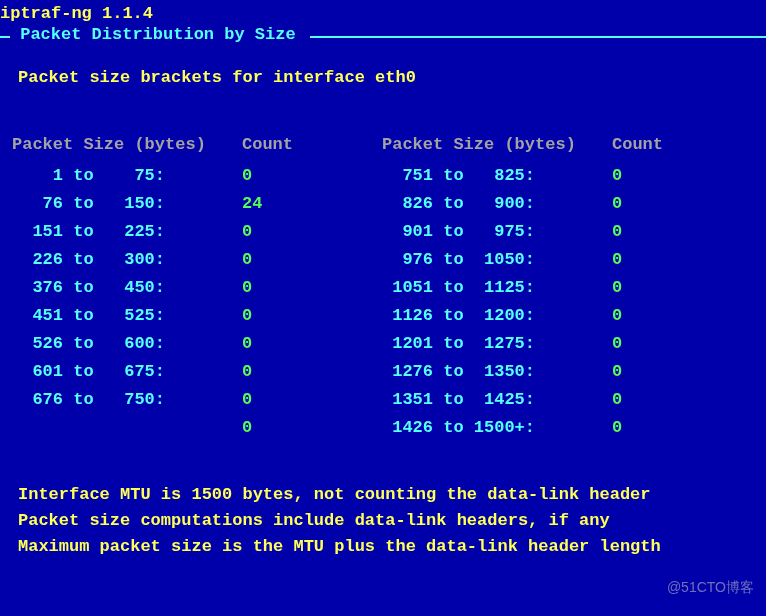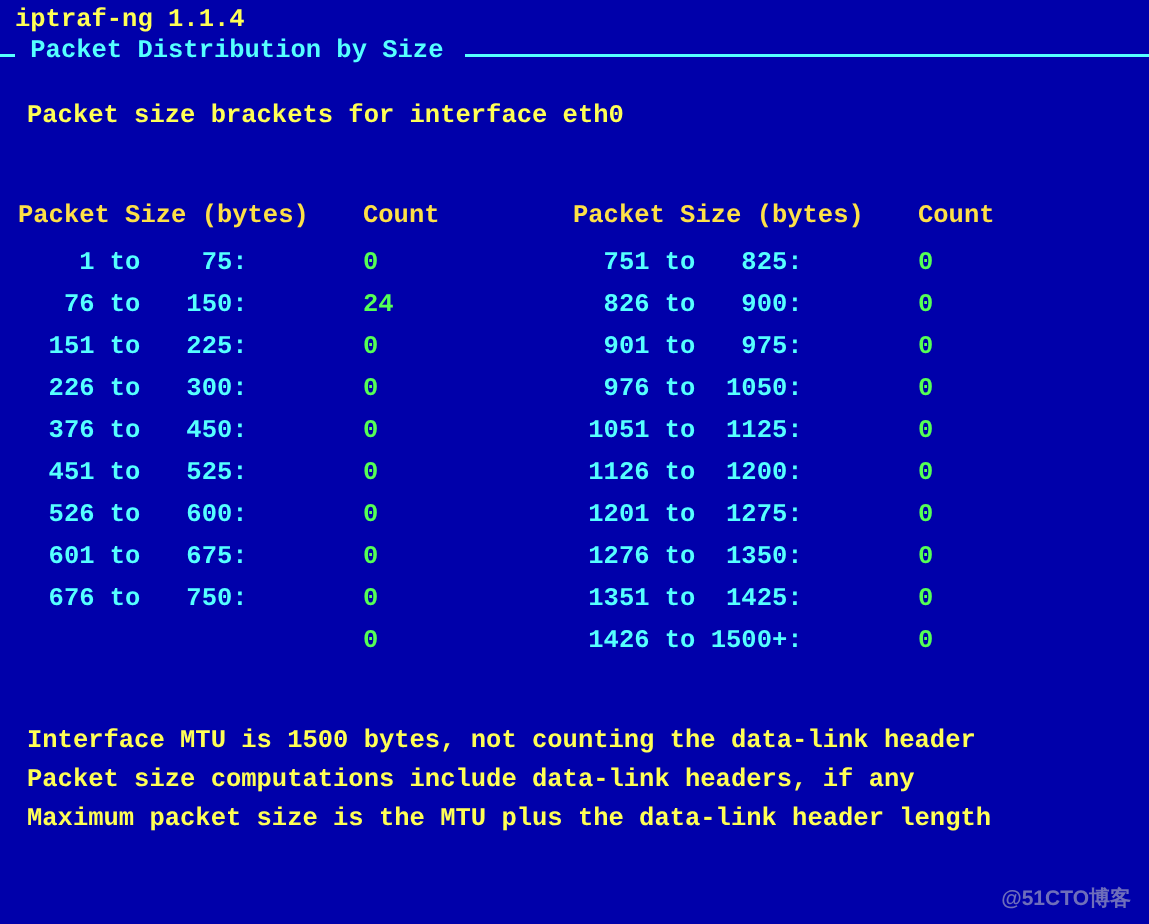--- a/index.html
+++ b/index.html
@@ -9,21 +9,21 @@
       font-size: 17px;
       font-weight: bold;
       width: 766px;
       height: 616px;
       overflow: hidden;
       position: relative;
       padding: 4px 0;
     }
     .app-title {
       color: #ffff55;
-      padding-left: 10px;
+      padding-left: 0;
       margin-bottom: 2px;
     }
     .box-header {
       display: flex;
       align-items: center;
       color: #55ffff;
       white-space: pre;
       text-align: center;
     }
     .box-header .dash-left {
@@ -49,35 +49,35 @@
       color: #55ffff;
     }
     .col-group {
       display: flex;
     }
     .col-group.right {
       margin-left: 60px;
     }
     .size-col { width: 230px; }
     .count-col { width: 80px; }
-    .header-row { color: #fde047; margin-bottom: 8px; }
+    .header-row { color: #a3a3a3; margin-bottom: 8px; }
     .data-row { line-height: 28px; white-space: pre; font-family: Liberation Mono, monospace; }
     .data-row .count-val { color: #55ff55; }
     .notes {
       color: #ffff55;
       padding: 40px 12px 0 18px;
       line-height: 26px;
     }
     .watermark {
       position: absolute;
       right: 12px;
-      bottom: 8px;
+      bottom: 19px;
       color: rgba(200,200,200,0.55);
       font-size: 14px;
-      font-weight: bold;
+      font-weight: normal;
       font-family: sans-serif;
     }
   </style>
 </head>
 <body>
 
 <div class="app-title">iptraf-ng 1.1.4</div>
 
 <div class="box-header">
   <span class="dash-left"></span>

